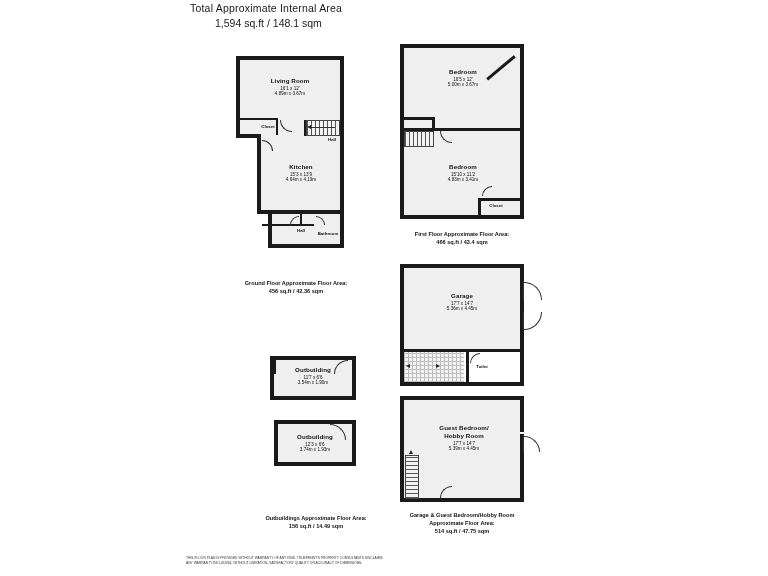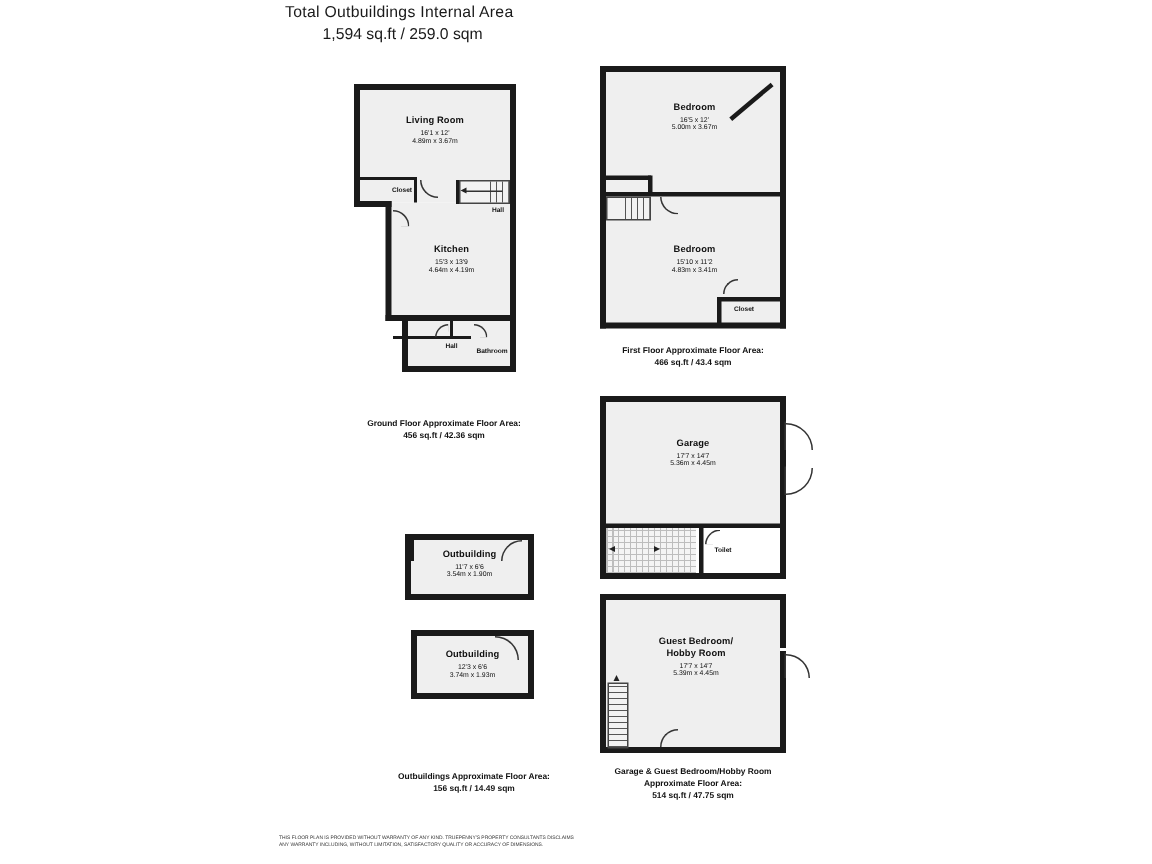--- a/index.html
+++ b/index.html
@@ -146,22 +146,22 @@
     color: #333;
     text-align: left;
   }
 </style>
 </head>
 <body>
 
 <div class="page">
 
   <div class="header">
-    <div class="line1">Total Outbuildings Internal Area</div>
-    <div class="line2">1,594 sq.ft / 259.0 sqm</div>
+    <div class="line1">Total Approximate Internal Area</div>
+    <div class="line2">1,594 sq.ft / 148.1 sqm</div>
   </div>
 
   <div>
 
     <div class="fill" style="left:240px; top:60px; width:100px; height:75px;"></div>
     <div class="fill" style="left:261px; top:135px; width:79px; height:75px;"></div>
     <div class="fill" style="left:272px; top:210px; width:68px; height:35px;"></div>
 
     <div class="wall" style="left:236px; top:56px; width:108px; height:4px;"></div>
     <div class="wall" style="left:236px; top:56px; width:4px; height:82px;"></div>

